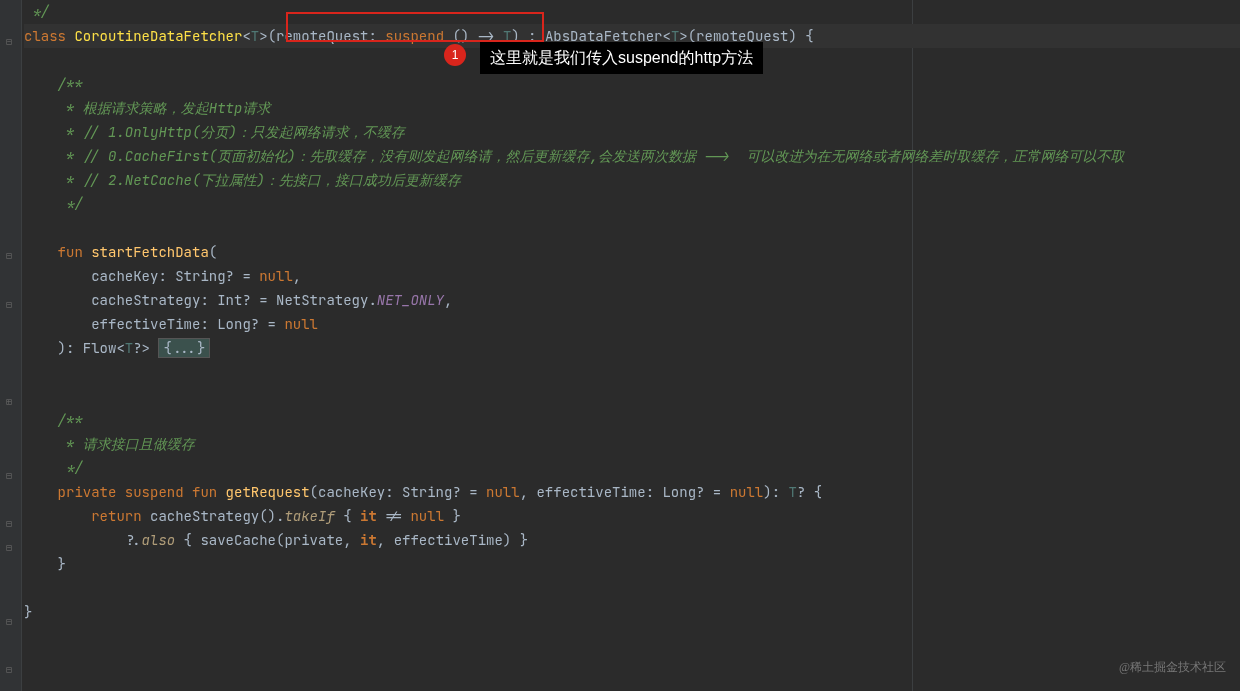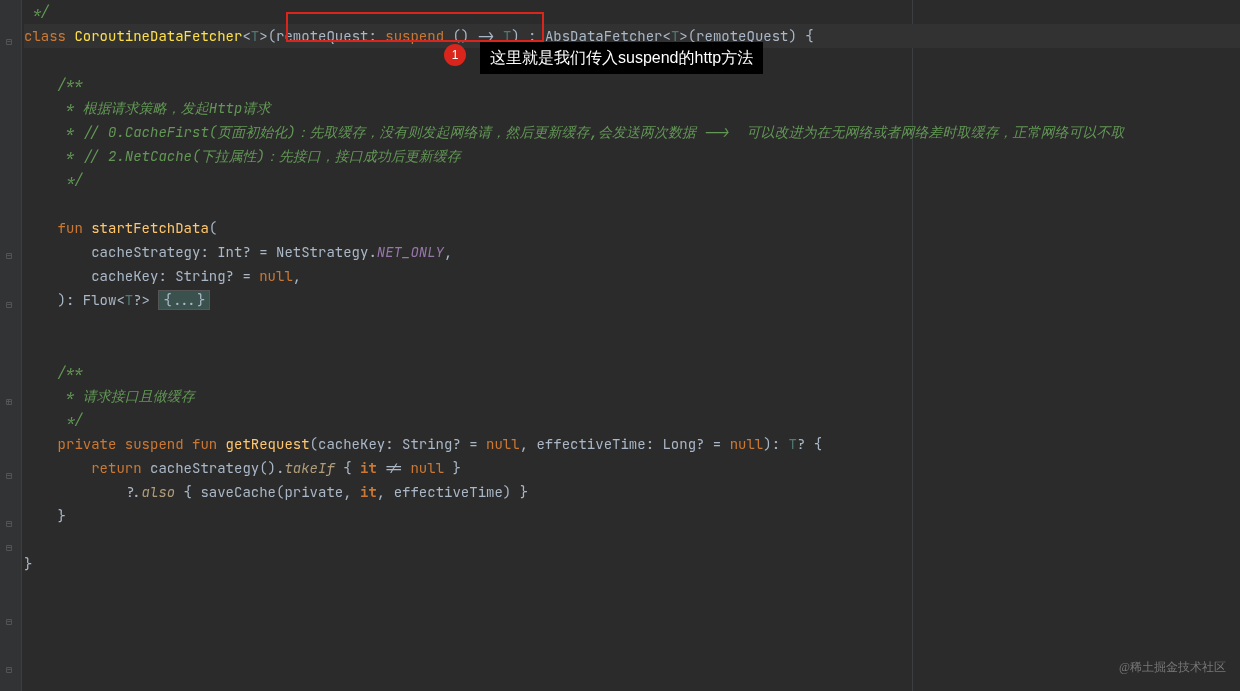--- a/index.html
+++ b/index.html
@@ -120,27 +120,29 @@
   <span class="fold-marker" style="top:658px;">⊟</span>
 </div>
 <div class="right-margin"></div>
 
 <div class="editor">
 <div class="line"><span class="doccomment"> */</span></div>
 <div class="line current-line"><span class="kw">class </span><span class="type">CoroutineDataFetcher</span><span>&lt;</span><span class="typeparam">T</span><span>&gt;</span><span>(</span><span>remoteQuest</span><span>: </span><span class="kw">suspend</span><span> () -&gt; </span><span class="typeparam">T</span><span>)</span><span> : AbsDataFetcher&lt;</span><span class="typeparam">T</span><span>&gt;(remoteQuest) {</span></div>
 <div class="line">&nbsp;</div>
 <div class="line"><span class="doccomment">    /**</span></div>
 <div class="line"><span class="doccomment">     * 根据请求策略，发起Http请求</span></div>
+<div class="line"><span class="doccomment">     * // 1.OnlyHttp(分页)：只发起网络请求，不缓存</span></div>
 <div class="line"><span class="doccomment">     * // 0.CacheFirst(页面初始化)：先取缓存，没有则发起网络请，然后更新缓存,会发送两次数据 --&gt;  可以改进为在无网络或者网络差时取缓存，正常网络可以不取</span></div>
 <div class="line"><span class="doccomment">     * // 2.NetCache(下拉属性)：先接口，接口成功后更新缓存</span></div>
 <div class="line"><span class="doccomment">     */</span></div>
 <div class="line">&nbsp;</div>
 <div class="line"><span class="kw">    fun </span><span class="fn">startFetchData</span><span>(</span></div>
+<div class="line"><span>        cacheKey: </span><span>String</span><span>? = </span><span class="null">null</span><span>,</span></div>
 <div class="line"><span>        cacheStrategy: </span><span>Int</span><span>? = NetStrategy.</span><span class="const">NET_ONLY</span><span>,</span></div>
-<div class="line"><span>        cacheKey: </span><span>String</span><span>? = </span><span class="null">null</span><span>,</span></div>
+<div class="line"><span>        effectiveTime: </span><span>Long</span><span>? = </span><span class="null">null</span></div>
 <div class="line"><span>    ): Flow&lt;</span><span class="typeparam">T</span><span>?&gt; </span><span class="fold-region">{...}</span></div>
 <div class="line">&nbsp;</div>
 <div class="line">&nbsp;</div>
 <div class="line"><span class="doccomment">    /**</span></div>
 <div class="line"><span class="doccomment">     * 请求接口且做缓存</span></div>
 <div class="line"><span class="doccomment">     */</span></div>
 <div class="line"><span class="kw">    private suspend fun </span><span class="fn">getRequest</span><span>(cacheKey: </span><span>String</span><span>? = </span><span class="null">null</span><span>, effectiveTime: </span><span>Long</span><span>? = </span><span class="null">null</span><span>): </span><span class="typeparam">T</span><span>? {</span></div>
 <div class="line"><span class="kw">        return </span><span>cacheStrategy().</span><span class="italic-fn">takeIf</span><span> { </span><span class="kw" style="font-weight:bold">it</span><span> != </span><span class="null">null</span><span> }</span></div>
 <div class="line"><span>            ?.</span><span class="italic-fn">also</span><span> { saveCache(private, </span><span class="kw" style="font-weight:bold">it</span><span>, effectiveTime) }</span></div>
 <div class="line"><span>    }</span></div>

